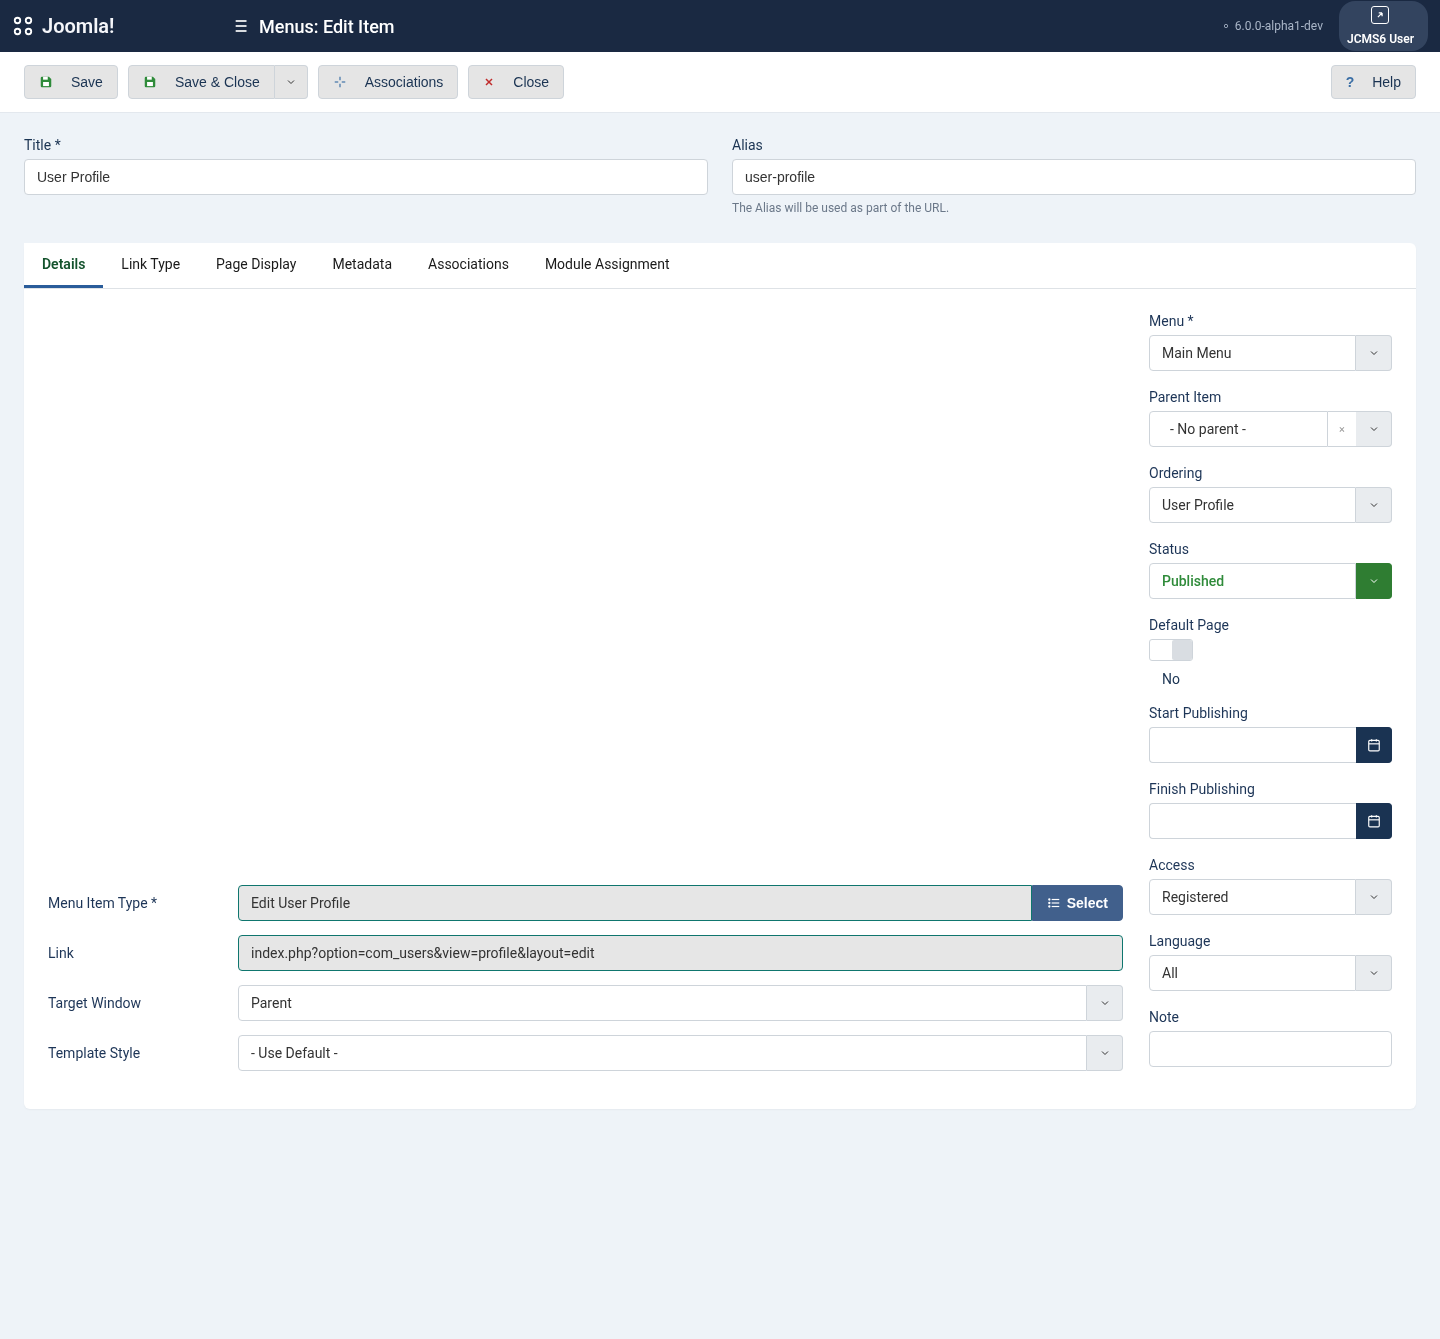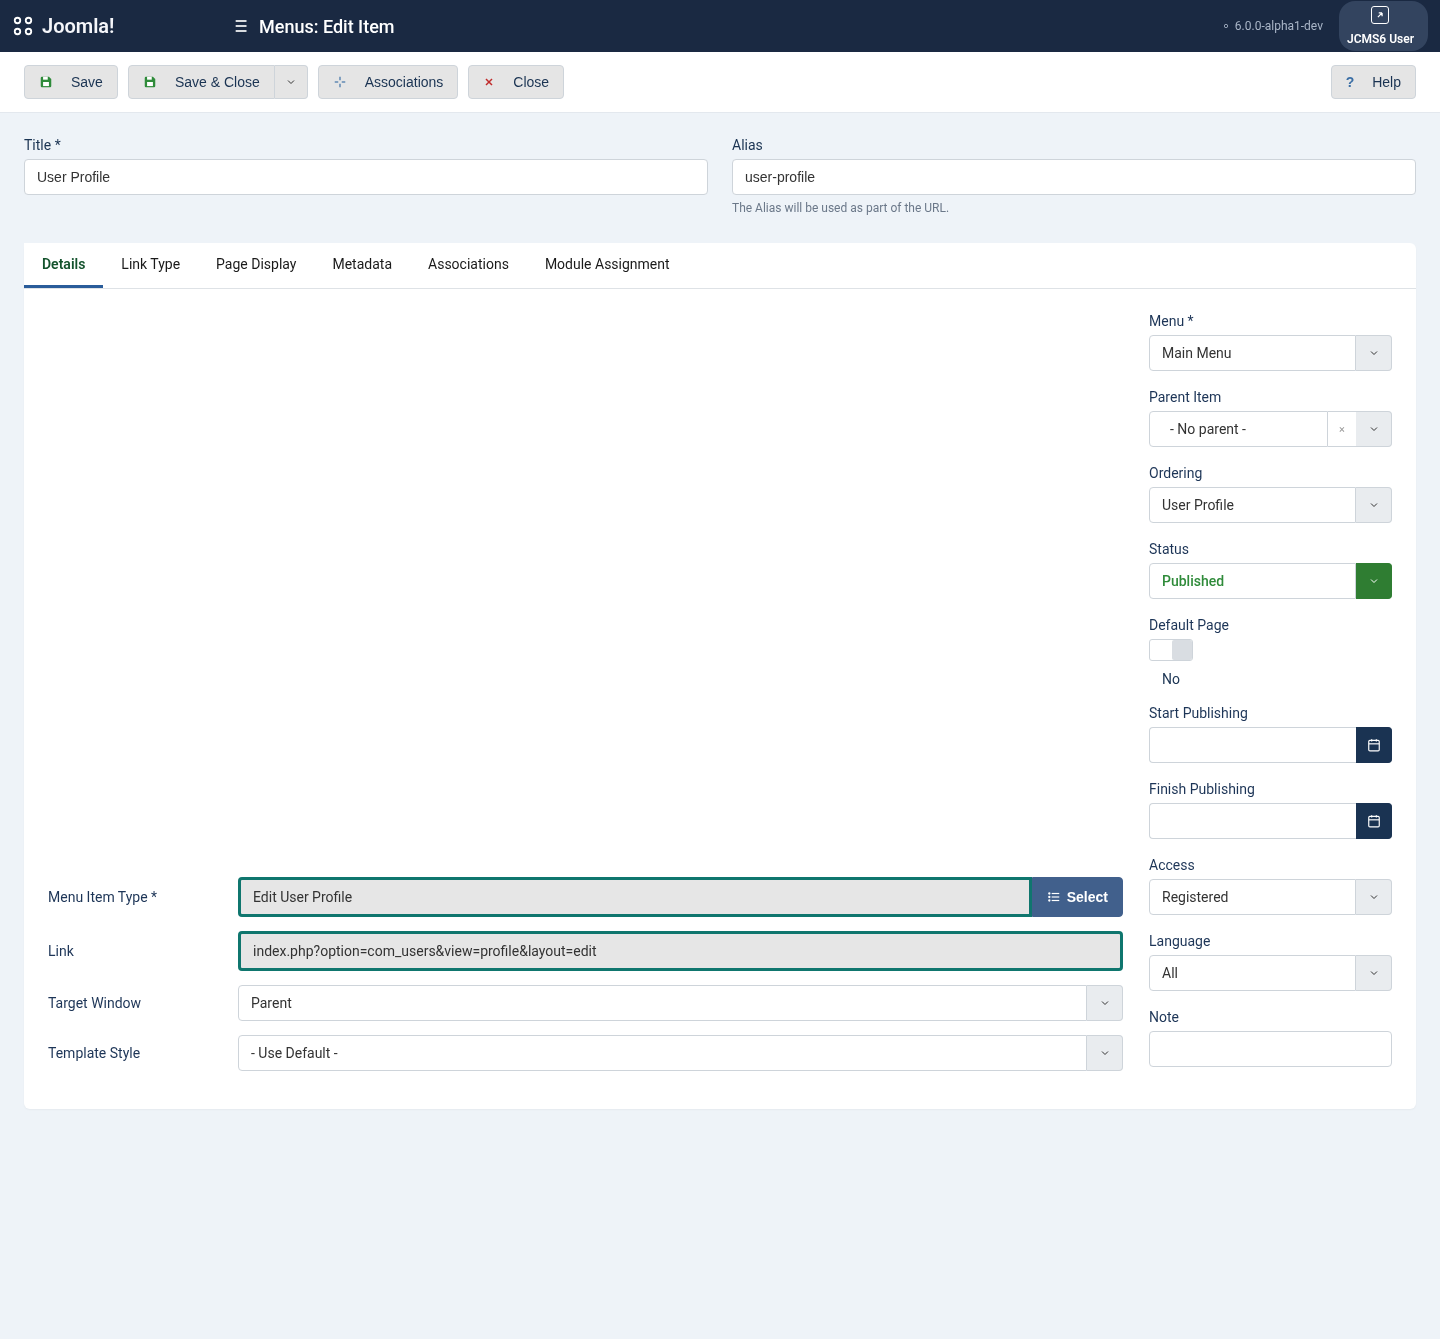--- a/index.html
+++ b/index.html
@@ -37,21 +37,21 @@
     
     .panel-body { display: flex; padding: 24px; gap: 26px; align-items: flex-end; }
     .col-main { flex: 1; }
     .col-side { width: 243px; }
     
     .form-row { display: flex; align-items: center; margin-bottom: 14px; }
     .form-row .row-label { width: 190px; color: #1d3557; font-size: 14px; }
     .form-row .row-control { flex: 1; }
     
     .readonly-input { width: 100%; display: flex; }
-    .readonly-input .ro-text { flex: 1; background: #e6e6e6; border: 3px solid #0f766e; border-radius: 4px 0 0 4px; padding: 9px 12px; color: #333; font-size: 14px; }
+    .readonly-input .ro-text { flex: 1; background: #e6e6e6; border: 1px solid #0f766e; border-radius: 4px 0 0 4px; padding: 9px 12px; color: #333; font-size: 14px; }
     .readonly-input .ro-text.full { border-radius: 4px; }
     .select-btn { background: #41608c; color: #fff; border: 1px solid #41608c; border-radius: 0 4px 4px 0; padding: 9px 14px; display: inline-flex; align-items: center; gap: 6px; cursor:pointer; font-weight:600; font-size:14px;}
     
     .select-wrap { display: flex; width: 100%; }
     .select-wrap .sel { flex: 1; border: 1px solid #ced4da; background: #fff; color: #333; border-radius: 4px 0 0 4px; padding: 9px 12px; font-size: 14px; }
     .select-wrap .caret { width: 36px; background: #e9ecef; border: 1px solid #ced4da; border-left: none; border-radius: 0 4px 4px 0; display: flex; align-items: center; justify-content: center; color:#333; }
     .select-wrap.green .sel { color: #2f8b3a; font-weight: 500; }
     .select-wrap.green .caret { background: #2f7d32; color:#fff; border-color:#2f7d32; }
     .select-wrap.dark .caret { background:#1a3352; color:#fff; border-color:#1a3352;}
     .select-wrap .clear-x { width:28px; display:flex; align-items:center; justify-content:center; border-top:1px solid #ced4da; border-bottom:1px solid #ced4da; color:#999; font-size:11px; cursor:pointer;}

